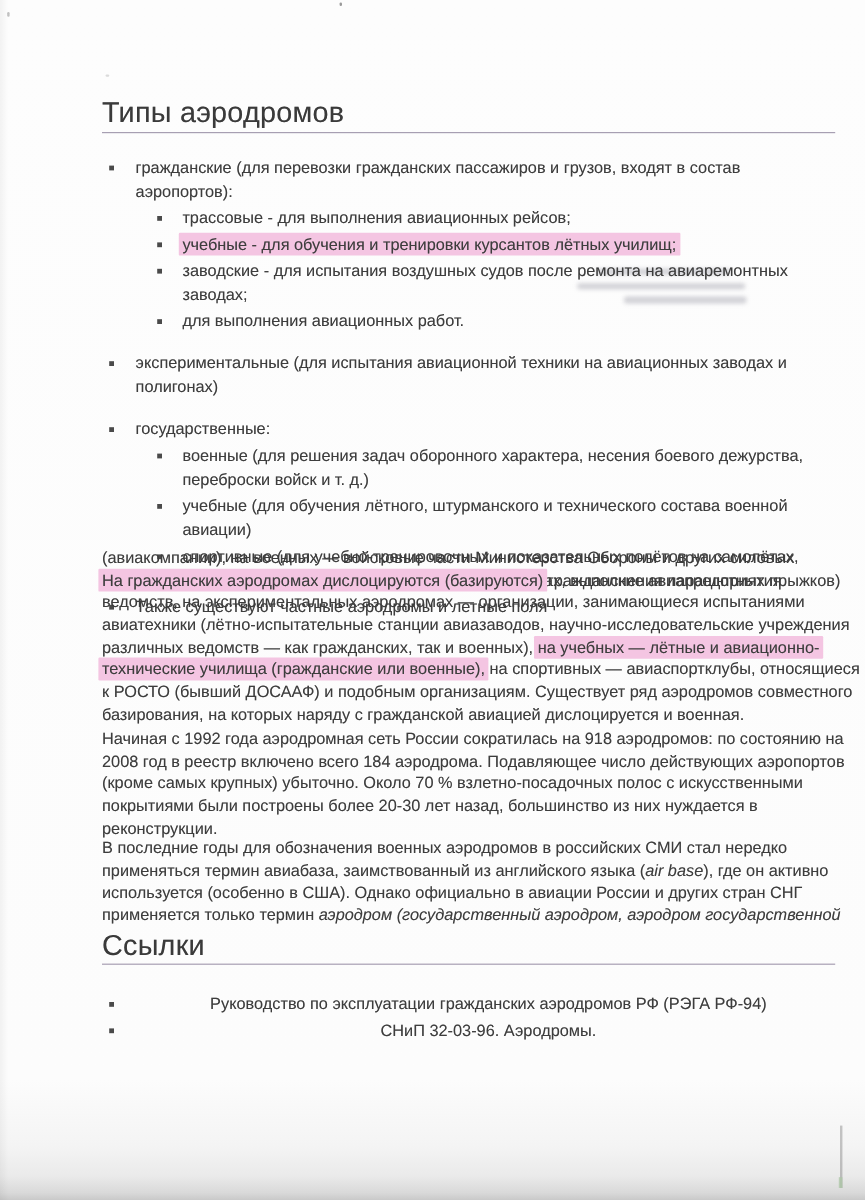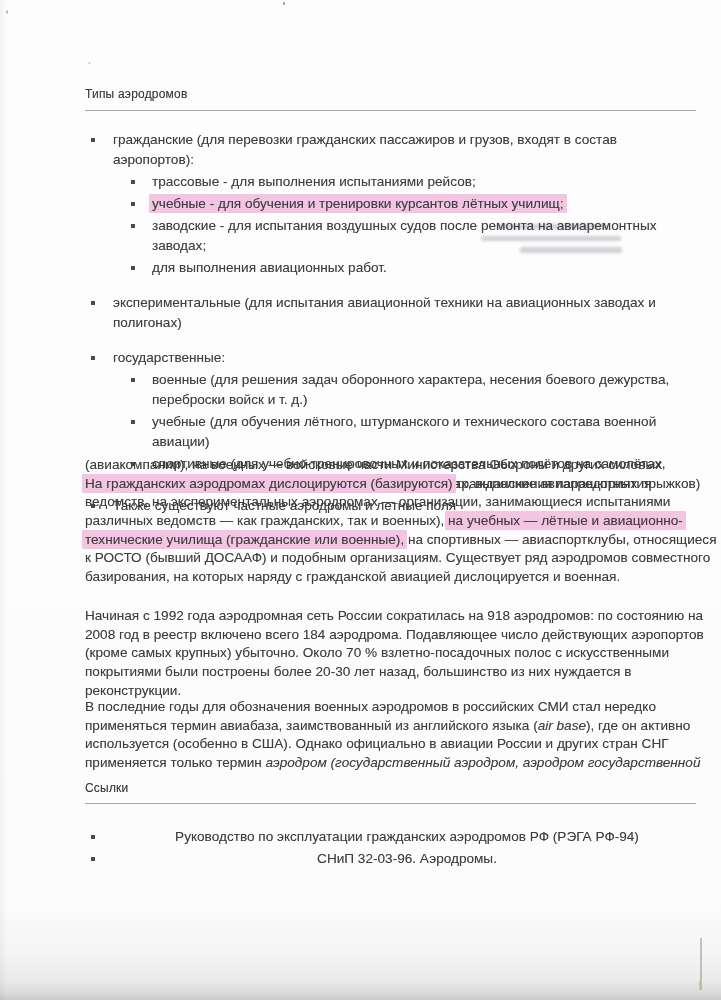--- a/index.html
+++ b/index.html
@@ -14,21 +14,21 @@
         #fdfdfd 0%, #fcfcfc 90%,
         #f4f4f4 95.5%, #eaeaea 98%,
         #d9d9d9 99.4%, #c9c9c9 100%);
   }
   .content{
     position:absolute;left:85px;top:0;width:616px;height:1000px;
     color:var(--text,#3d3d3d);
   }
   .heading{
     position:absolute;left:0;width:611px;
-    margin:0;font-size:12px;font-weight:400;line-height:23px;
+    margin:0;font-size:24px;font-weight:400;line-height:23px;
     color:#3a3a3a;letter-spacing:0.2px;
     padding-bottom:4px;
     border-bottom:1px solid var(--rule,#a79fb2);
     text-shadow:0 0 0.5px rgba(70,70,70,0.45);
   }
   .blk{position:absolute;left:0;width:616px;}
   .li{
     position:relative;font-size:13.6px;line-height:20px;margin-top:2px;
     text-shadow:0 0 0.4px rgba(70,70,70,0.4);
   }
@@ -75,36 +75,37 @@
   <div class="speck" style="left:88px;top:62px;width:3px;height:2px;opacity:.35;"></div>
   <div class="edge-line" style="left:700px;top:938px;width:2px;height:52px;"></div>
   <div class="green-tick" style="left:699px;top:981px;width:3px;height:9px;"></div>
 
   <div class="content">
 
     <h2 class="heading" style="top:83px;">Типы аэродромов</h2>
 
     <div class="blk" id="types-list" style="top:128px;">
         <div class="li lvl1"><span class="bullet"></span><span class="">гражданские (для перевозки гражданских пассажиров и грузов, входят в состав аэропортов):</span></div>
-        <div class="li lvl2"><span class="bullet"></span><span class="">трассовые - для выполнения испытаниями рейсов;</span></div>
+        <div class="li lvl2"><span class="bullet"></span><span class="">трассовые - для выполнения авиационных рейсов;</span></div>
         <div class="li lvl2"><span class="bullet"></span><span class="hl">учебные - для обучения и тренировки курсантов лётных училищ;</span></div>
         <div class="li lvl2"><span class="bullet"></span><span class="">заводские - для испытания воздушных судов после ремонта на авиаремонтных заводах;</span></div>
         <div class="li lvl2"><span class="bullet"></span><span class="">для выполнения авиационных работ.</span></div>
         <div class="li lvl1 gap"><span class="bullet"></span><span class="">экспериментальные (для испытания авиационной техники на авиационных заводах и полигонах)</span></div>
         <div class="li lvl1 gap"><span class="bullet"></span><span class="">государственные:</span></div>
         <div class="li lvl2"><span class="bullet"></span><span class="">военные (для решения задач оборонного характера, несения боевого дежурства, переброски войск и т. д.)</span></div>
         <div class="li lvl2"><span class="bullet"></span><span class="">учебные (для обучения лётного, штурманского и технического состава военной авиации)</span></div>
         <div class="li lvl2"><span class="bullet"></span><span class="">спортивные (для учебно-тренировочных и показательных полётов на самолётах, вертолётах, дельтапланах, планерах, парапланах, выполнения парашютных прыжков)</span></div>
         <div class="li lvl1"><span class="bullet"></span><span class="">Также существуют частные аэродромы и летные поля</span></div>
       </div>
 
     <div class="blk para" id="para-0" style="top:456px;">
         <div class="pline"><span class="">(авиакомпании), на военных — войсковые части Министерства Обороны и других силовых</span></div>
         <div class="pline"><span class="hl ">На гражданских аэродромах дислоцируются (базируются)</span><span class=""> гражданские авиапредприятия</span></div>
         <div class="pline"><span class="">ведомств, на экспериментальных аэродромах — организации, занимающиеся испытаниями</span></div>
+        <div class="pline"><span class="">авиатехники (лётно-испытательные станции авиазаводов, научно-исследовательские учреждения</span></div>
         <div class="pline"><span class="">различных ведомств — как гражданских, так и военных), </span><span class="hl ">на учебных — лётные и авиационно-</span></div>
         <div class="pline"><span class="hl ">технические училища (гражданские или военные),</span><span class=""> на спортивных — авиаспортклубы, относящиеся</span></div>
         <div class="pline"><span class="">к РОСТО (бывший ДОСААФ) и подобным организациям. Существует ряд аэродромов совместного</span></div>
         <div class="pline"><span class="">базирования, на которых наряду с гражданской авиацией дислоцируется и военная.</span></div>
       </div>
 
     <div class="blk para" id="para-1" style="top:607px;">
         <div class="pline"><span class="">Начиная с 1992 года аэродромная сеть России сократилась на 918 аэродромов: по состоянию на</span></div>
         <div class="pline"><span class="">2008 год в реестр включено всего 184 аэродрома. Подавляющее число действующих аэропортов</span></div>
         <div class="pline"><span class="">(кроме самых крупных) убыточно. Около 70 % взлетно-посадочных полос с искусственными</span></div>

